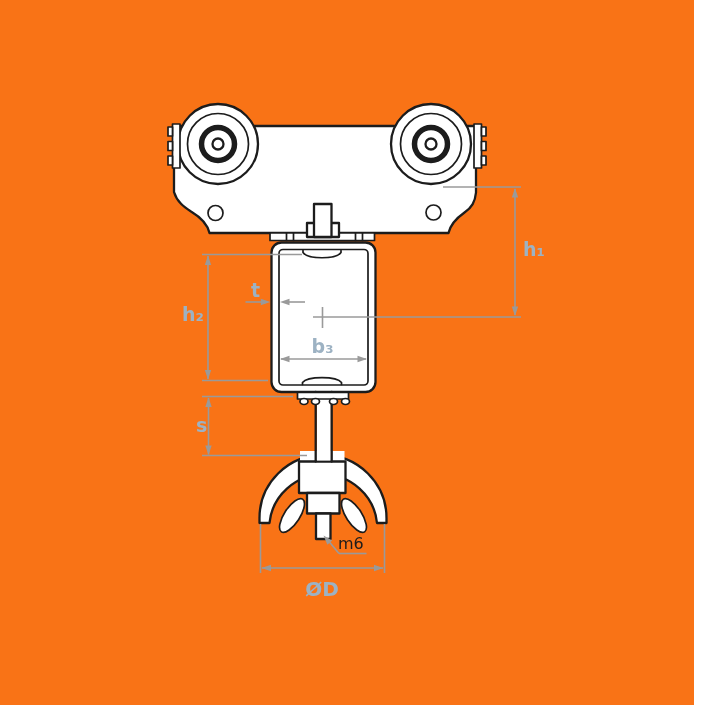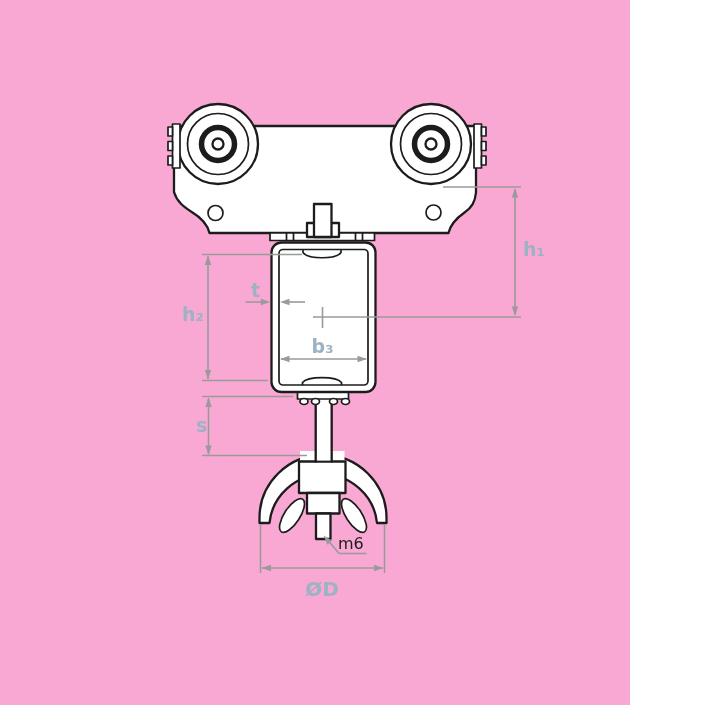--- a/index.html
+++ b/index.html
@@ -1,16 +1,16 @@
 <!DOCTYPE html>
 <html style="--line: #1c1c1c; --dimension: #9a9a9a; --label: #9db2c3; --m6_label: #1c1c1c;"><head>
 <meta charset="utf-8">
 <style>
   html,body{margin:0;padding:0;background:#fff;}
-  .stage{position:relative;width:630px;height:705px;background:#f9a8d4;overflow:hidden;
+  .stage{position:relative;width:694px;height:705px;background:#f97316;overflow:hidden;
          font-family:"DejaVu Sans",sans-serif;}
   svg{display:block;}
   .o   {stroke:var(--line,#1c1c1c);stroke-width:2.3;fill:#fff;stroke-linejoin:round;stroke-linecap:round;}
   .onf {stroke:var(--line,#1c1c1c);stroke-width:2.3;fill:none;stroke-linejoin:round;stroke-linecap:round;}
   .thin{stroke-width:1.7;}
   .thick{stroke-width:5.5;}
   .erase{fill:#fff;stroke:none;}
   .dim {stroke:var(--dimension,#9a9a9a);stroke-width:1.6;fill:none;}
   .dimf{fill:var(--dimension,#9a9a9a);stroke:none;}
   .lbl {fill:var(--label,#9db2c3);font-family:"DejaVu Sans",sans-serif;font-weight:700;font-size:19px;}

